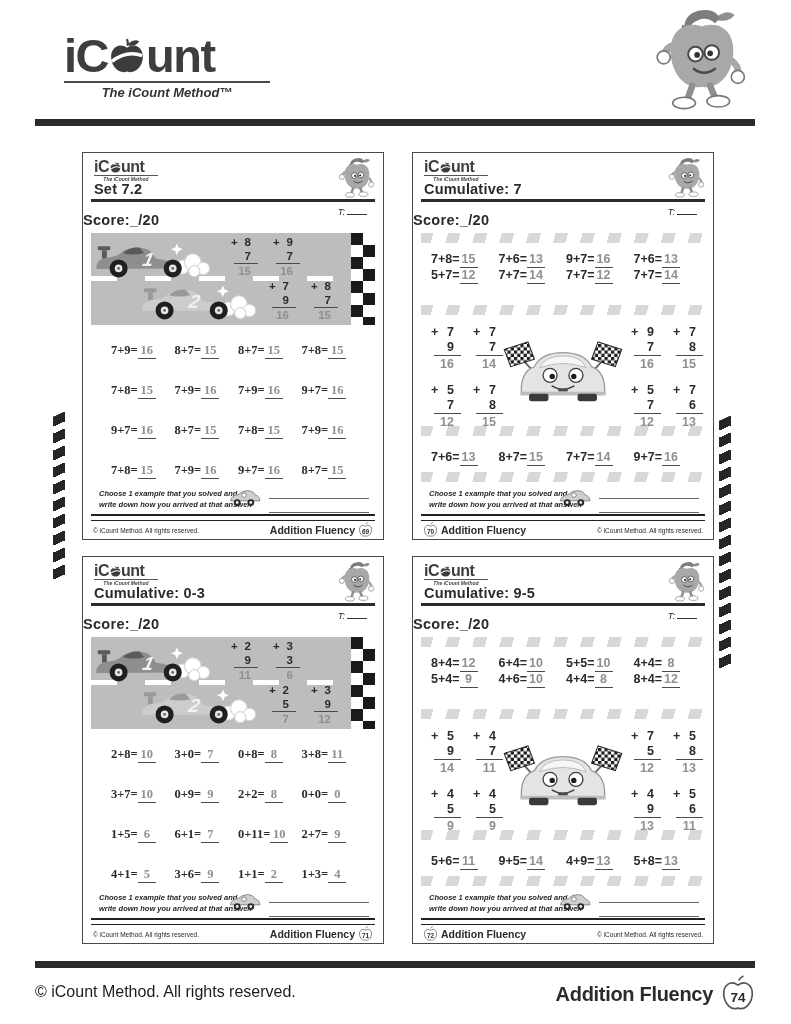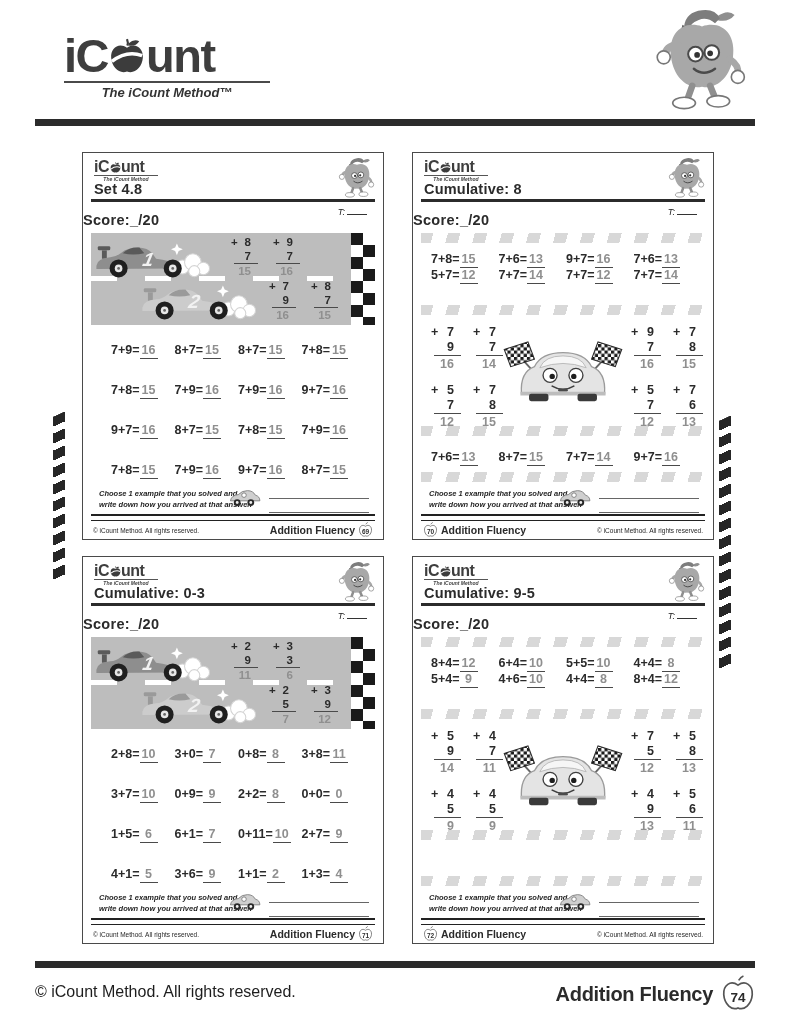--- a/index.html
+++ b/index.html
@@ -72,21 +72,21 @@
   
   .vp{display:flex;flex-direction:column;width:29px;font-weight:700;font-size:11.5px;
       line-height:1.18;color:#2b2b2b;}
   .vp .vt{display:flex;justify-content:space-between;padding:0 7px 0 2px;}
   .vp .vb{margin-left:5px;border-bottom:1.6px solid #4a4a4a;text-align:right;padding-right:7px;}
   .vp .vs{color:#8f8f8f;text-align:right;padding-right:7px;margin-top:1px;}
   .vgroup .vp{width:32px;font-size:12.5px;}
 
   
   .hgrid{position:absolute;top:190px;left:28px;right:18px;display:grid;
-         grid-template-columns:repeat(4,1fr);grid-auto-rows:40px;font-size:12.5px;}
+         grid-template-columns:repeat(4,1fr);grid-auto-rows:40px;font-size:12.5px;font-family:Liberation Serif, serif;}
   .hp{white-space:nowrap;font-weight:700;}
   .ans{color:#8f8f8f;border-bottom:1.8px solid #4a4a4a;display:inline-block;min-width:16px;
        text-align:center;line-height:1.05;padding:0 1px 1px 1px;}
 
   
   .hrow{position:absolute;left:18px;right:12px;display:grid;grid-template-columns:repeat(4,1fr);
         font-size:12.5px;}
   .rowA{top:99px;} .rowC{top:297px;}
   .hazard{position:absolute;left:8px;right:8px;height:10px;
           background:repeating-linear-gradient(105deg,#d8d8d8 0 12px,transparent 12px 26px);}
@@ -231,21 +231,21 @@
           <use href="#sym-apple-solid"></use>
         </svg>
       <span>unt</span>
     </div>
     <div class="p-logo-underline"></div>
     <div class="p-logo-tag">The iCount Method</div>
   </div>
   <svg class="p-mascot">
       <use href="#sym-mascot"></use>
     </svg>
-  <div class="p-title">Set 4.8</div>
+  <div class="p-title">Set 7.2</div>
   <div class="p-rule"></div>
   <div class="p-tline"><i>T:</i><span class="tblank"></span></div>
   <div class="p-score">Score:_/20</div>
 
   <div class="track">
     <div class="lane-line"></div>
     <div class="car car1">
       <svg style="--car-body:#8e8e8e;--car-dark:#5a5a5a">
           <use href="#sym-racecar"></use>
         </svg>
@@ -353,21 +353,21 @@
           <use href="#sym-apple-solid"></use>
         </svg>
       <span>unt</span>
     </div>
     <div class="p-logo-underline"></div>
     <div class="p-logo-tag">The iCount Method</div>
   </div>
   <svg class="p-mascot">
       <use href="#sym-mascot"></use>
     </svg>
-  <div class="p-title">Cumulative: 8</div>
+  <div class="p-title">Cumulative: 7</div>
   <div class="p-rule"></div>
   <div class="p-tline"><i>T:</i><span class="tblank"></span></div>
   <div class="p-score">Score:_/20</div>
 
   <div class="hazard hz1"></div>
   <div class="hrow rowA">
       <span class="hp"><span>7+8=</span><span class="ans">15</span></span>
       <span class="hp"><span>7+6=</span><span class="ans">13</span></span>
       <span class="hp"><span>9+7=</span><span class="ans">16</span></span>
       <span class="hp"><span>7+6=</span><span class="ans">13</span></span>
@@ -708,20 +708,26 @@
         <span class="vt">
           <span>+</span>
           <span>5</span>
         </span>
         <span class="vb">6</span>
         <span class="vs">11</span>
       </span>
     </div>
 
   <div class="hazard hz3"></div>
+  <div class="hrow rowC">
+      <span class="hp"><span>5+6=</span><span class="ans">11</span></span>
+      <span class="hp"><span>9+5=</span><span class="ans">14</span></span>
+      <span class="hp"><span>4+9=</span><span class="ans">13</span></span>
+      <span class="hp"><span>5+8=</span><span class="ans">13</span></span>
+    </div>
   <div class="hazard hz4"></div>
 
   <div class="choose">
     <div class="choose-text">
       <div>Choose 1 example that you solved and</div>
       <div>write down how you arrived at that answer.</div>
     </div>
     <svg class="choose-car">
         <use href="#sym-tinycar"></use>
       </svg>

